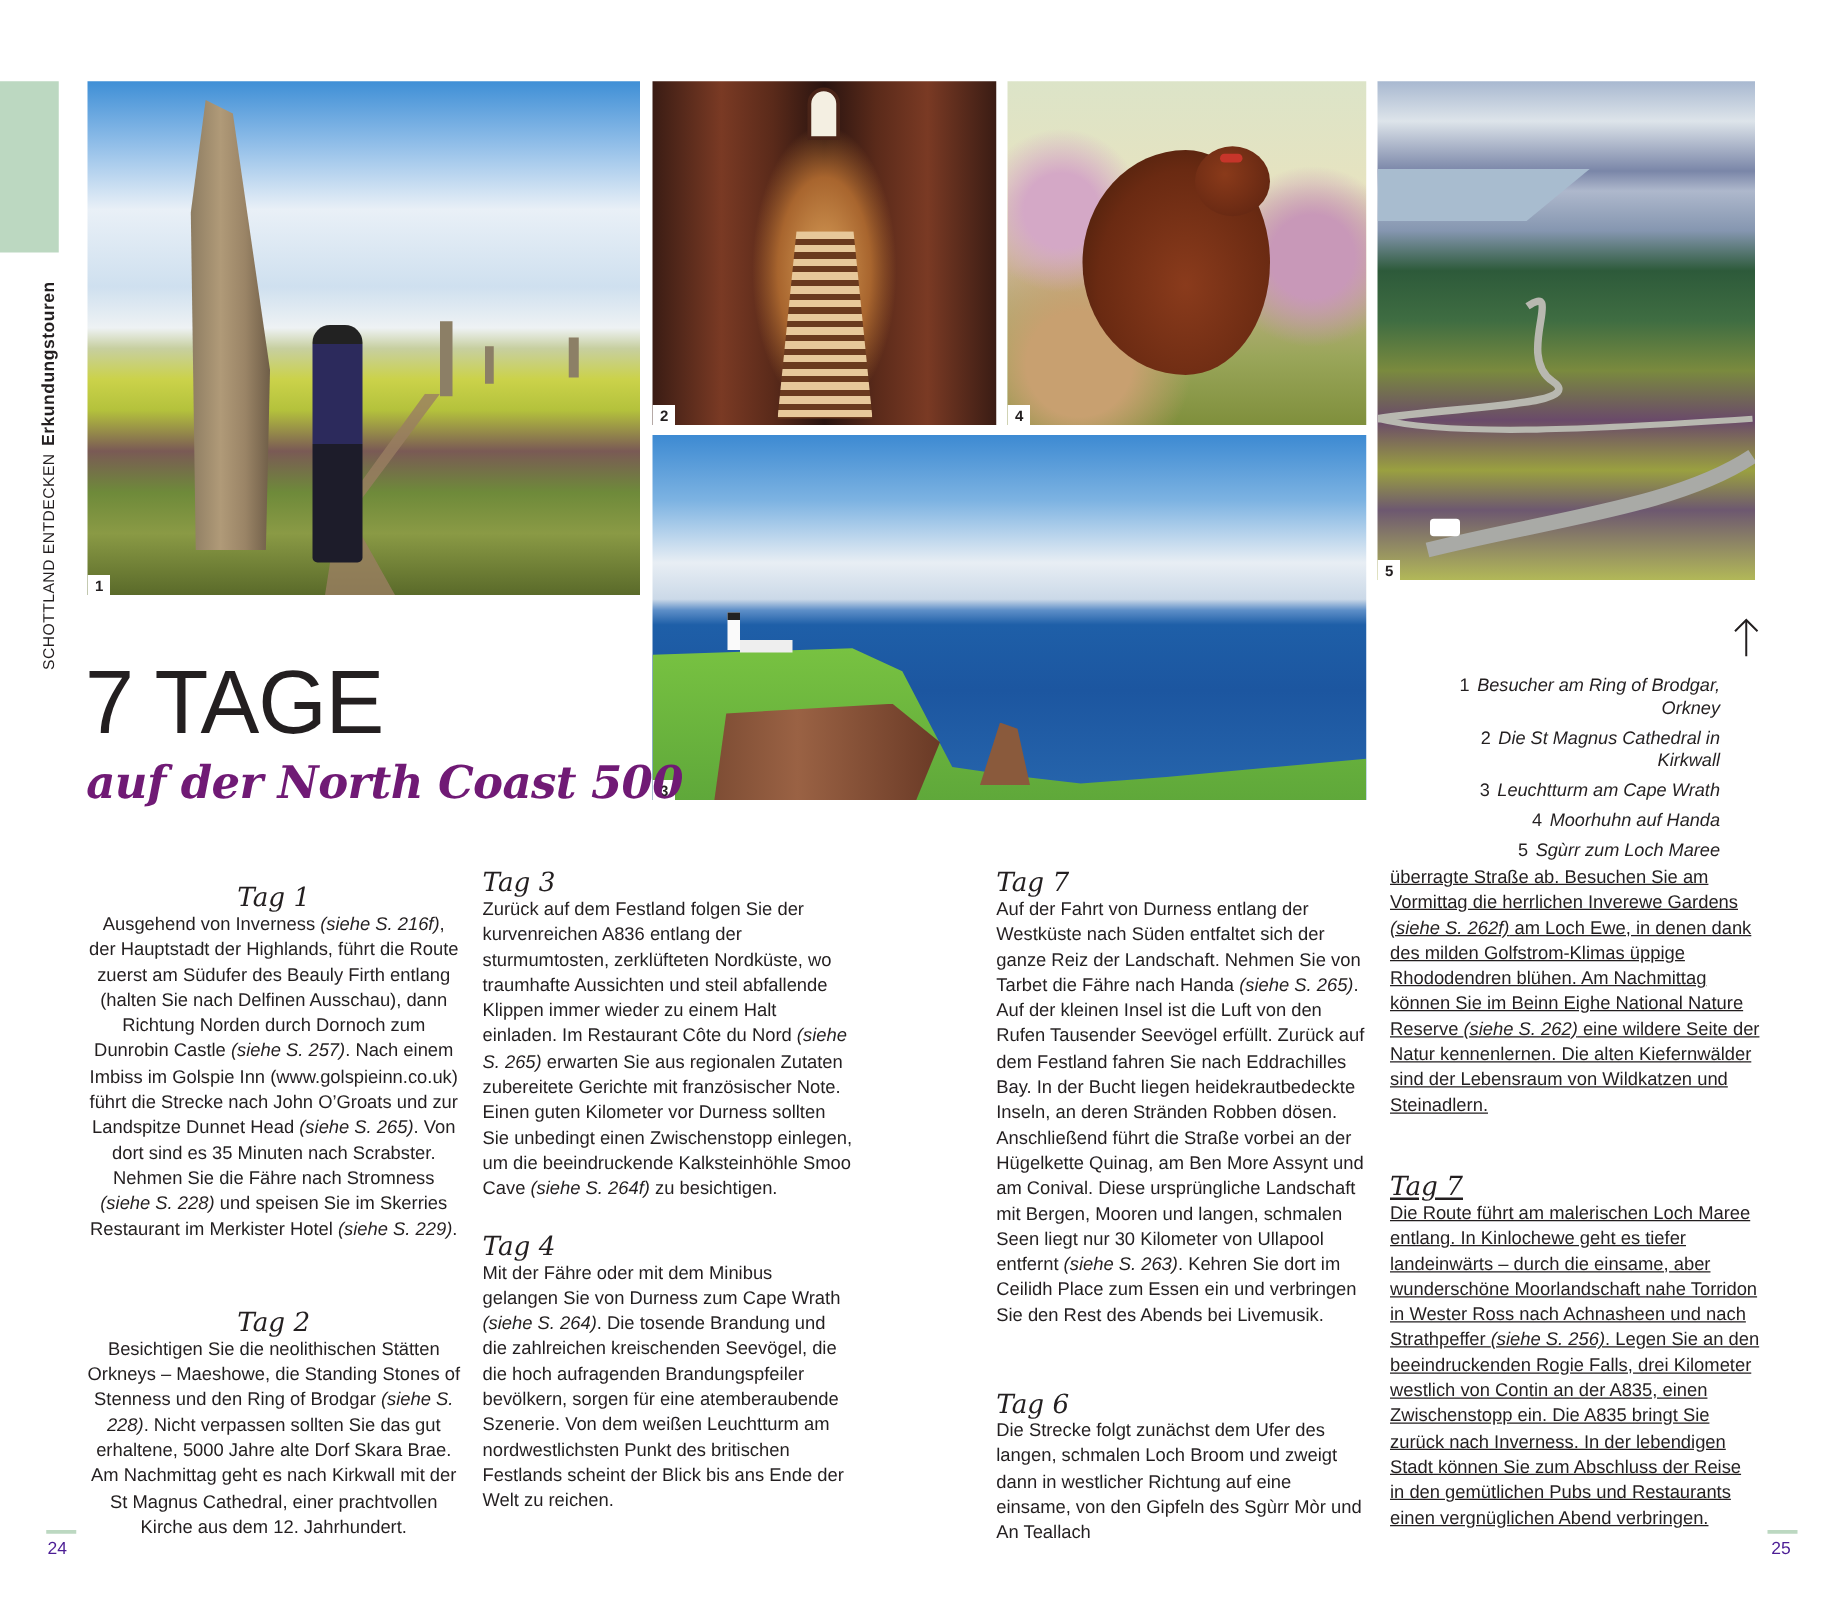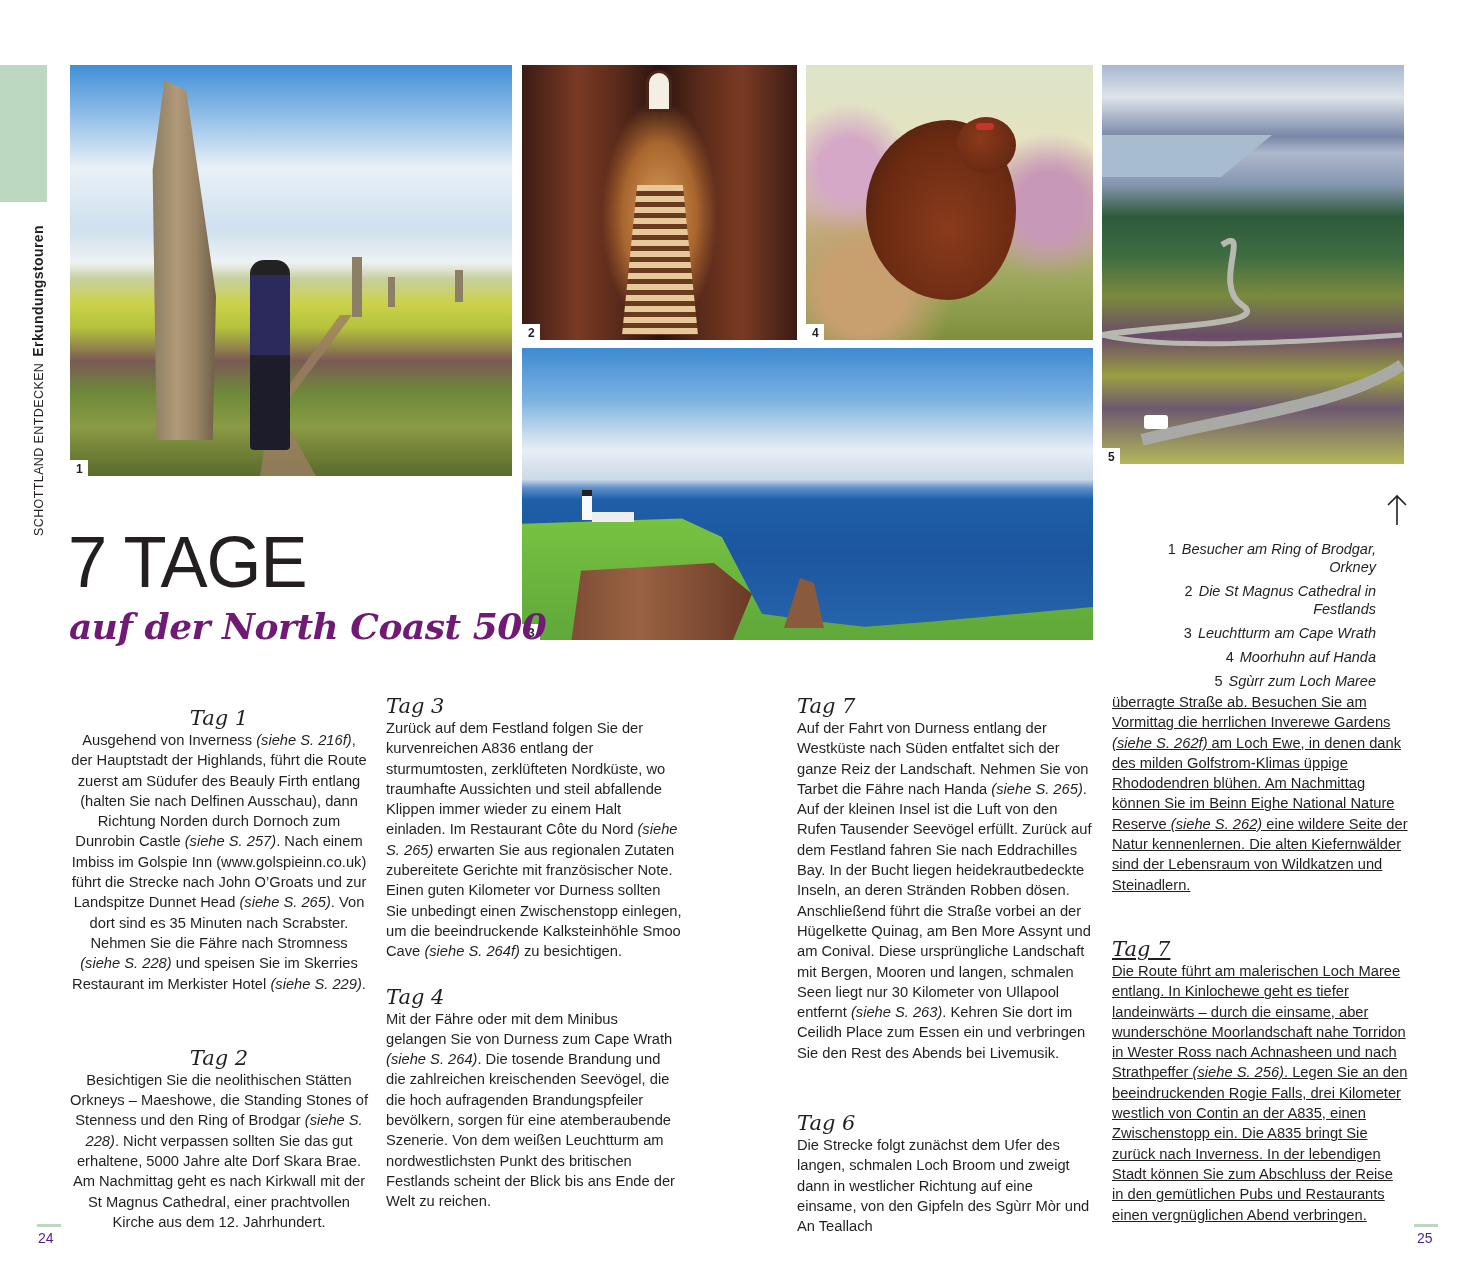--- a/index.html
+++ b/index.html
@@ -144,21 +144,21 @@
     <rect x="42" y="190" width="24" height="14" rx="3" fill="#ffffff"></rect>
   </svg>
   <span class="num">5</span>
 </div>
 
 <h1 class="title-main">7 TAGE</h1>
 <h2 class="title-sub">auf der North Coast 500</h2>
 
 <div class="captions">
   <div class="cap"><span class="n">1</span><span class="t">Besucher am Ring of Brodgar, Orkney</span></div>
-  <div class="cap"><span class="n">2</span><span class="t">Die St Magnus Cathedral in Festlands</span></div>
+  <div class="cap"><span class="n">2</span><span class="t">Die St Magnus Cathedral in Kirkwall</span></div>
   <div class="cap"><span class="n">3</span><span class="t">Leuchtturm am Cape Wrath</span></div>
   <div class="cap"><span class="n">4</span><span class="t">Moorhuhn auf Handa</span></div>
   <div class="cap"><span class="n">5</span><span class="t">Sgùrr zum Loch Maree</span></div>
 </div>
 <svg class="up-arrow" viewBox="0 0 24 32">
   <line x1="12" y1="2" x2="12" y2="31" stroke="#231f20" stroke-width="1.6"></line>
   <polyline points="3,11 12,2 21,11" fill="none" stroke="#231f20" stroke-width="1.6"></polyline>
 </svg>
 
 <div class="col" style="left:70px; top:706px; width:298px;text-align:center;">

